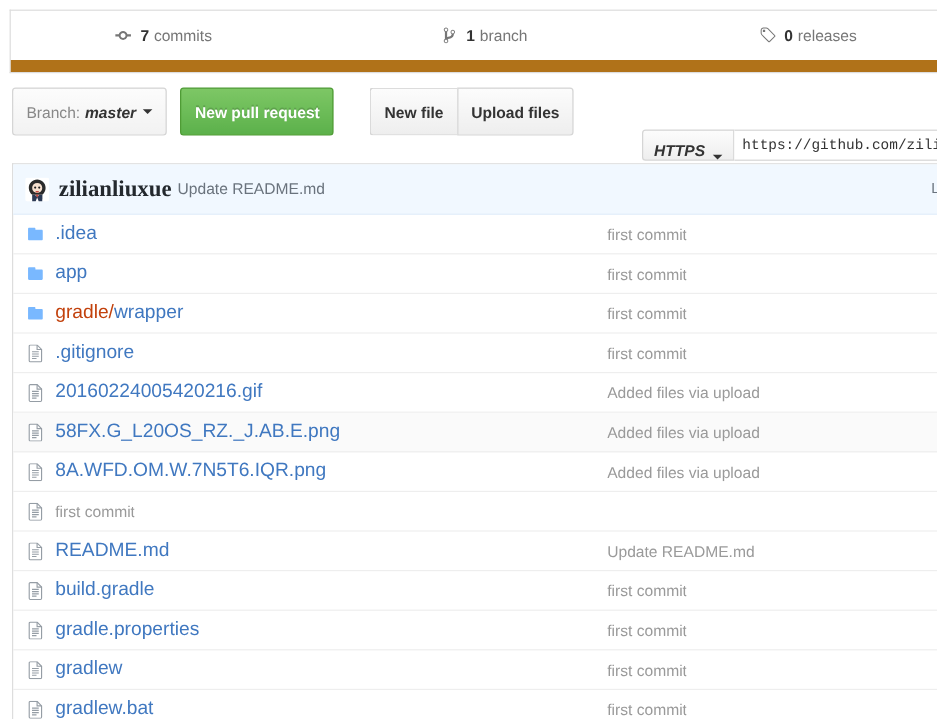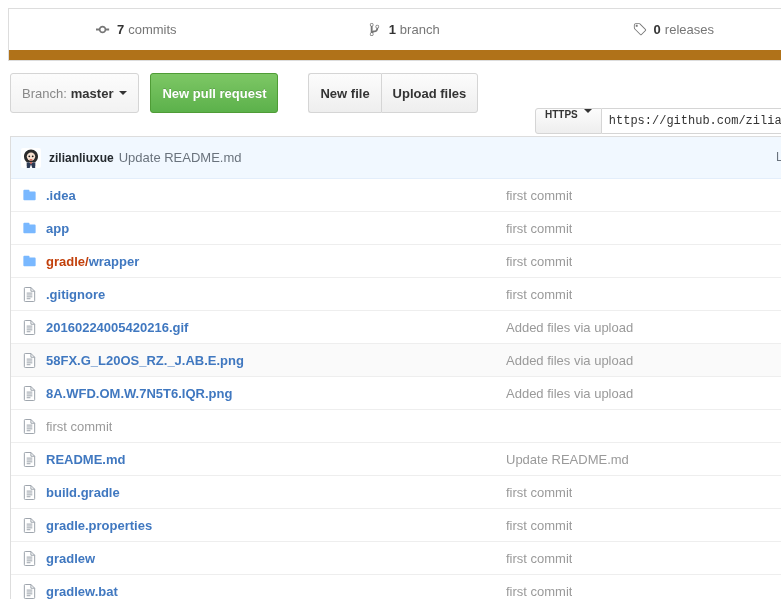--- a/index.html
+++ b/index.html
@@ -88,21 +88,21 @@
     border-radius: 3px;
     white-space: nowrap;
     cursor: pointer;
     user-select: none;
   }
   .btn-branch {
     font-weight: normal;
     background-image: linear-gradient(#fcfcfc, #f2f2f2);
   }
   .btn-branch .muted { color: #888888; margin-right: 4px; }
-  .btn-branch .strong { color: #333333; font-weight: bold; }
+  .btn-branch .strong { color: #333333; font-weight: bold; font-style: italic; }
   .caret {
     display: inline-block;
     width: 0; height: 0;
     margin-left: 6px;
     border-left: 4px solid transparent;
     border-right: 4px solid transparent;
     border-top: 4px solid #333333;
   }
   .btn-green {
     margin-left: 11px;
@@ -135,31 +135,32 @@
     position: absolute;
     left: 535px;
     top: 108px;
     display: flex;
     align-items: stretch;
     height: 26px;
   }
   .clone-proto {
     box-sizing: border-box;
     display: inline-flex;
-    align-items: flex-start;
+    align-items: flex-end;
     padding: 0 9px;
-    font-size: 10px;
+    font-size: 13px;
     font-weight: bold;
     color: #333333;
     background-image: linear-gradient(#fcfcfc, #eeeeee);
     border: 1px solid #d5d5d5;
     border-top-left-radius: 3px;
     border-bottom-left-radius: 3px;
     cursor: pointer;
     white-space: nowrap;
+    font-style: italic;
   }
   .clone-url {
     box-sizing: border-box;
     display: inline-flex;
     align-items: center;
     padding: 0 7px;
     width: 180px;
     font-family: "Liberation Mono", monospace;
     font-size: 12px;
     color: #333333;
@@ -195,22 +196,23 @@
   .avatar {
     width: 20px;
     height: 20px;
     margin-right: 8px;
     border-radius: 2px;
     flex: none;
   }
   .commit-author {
     font-weight: bold;
     color: #24292e;
-    font-size: 12px;
+    font-size: 19px;
     margin-right: 5px;
+    font-family: Liberation Serif, serif;
   }
   .commit-msg-head {
     color: #6a737d;
     font-size: 13px;
   }
   .latest-clip {
     position: absolute;
     right: 0;
     top: 13px;
     width: 9px;
@@ -233,28 +235,27 @@
     width: 16px;
     height: 16px;
     margin-right: 9px;
     flex: none;
     display: inline-flex;
     align-items: center;
     justify-content: center;
   }
   .file-name {
     width: 460px;
-    font-size: 13px;
+    font-size: 16px;
     color: #4078c0;
     white-space: nowrap;
     overflow: hidden;
     text-overflow: ellipsis;
     cursor: pointer;
     text-decoration: none;
-    font-weight: bold;
   }
   .file-name .dir-prefix { color: #c2410c; }
   .file-commit {
     font-size: 13px;
     color: #9a9a9a;
     white-space: nowrap;
     overflow: hidden;
   }
 </style>
 </head>

